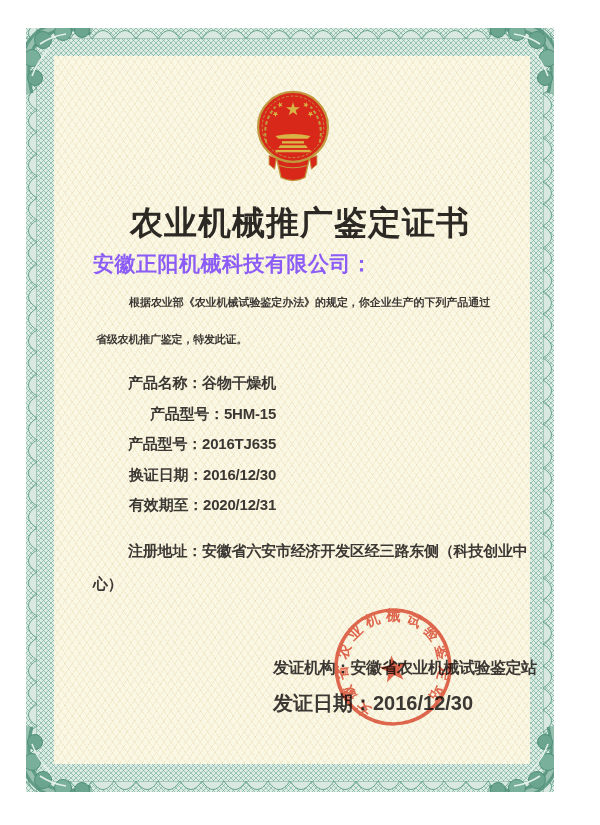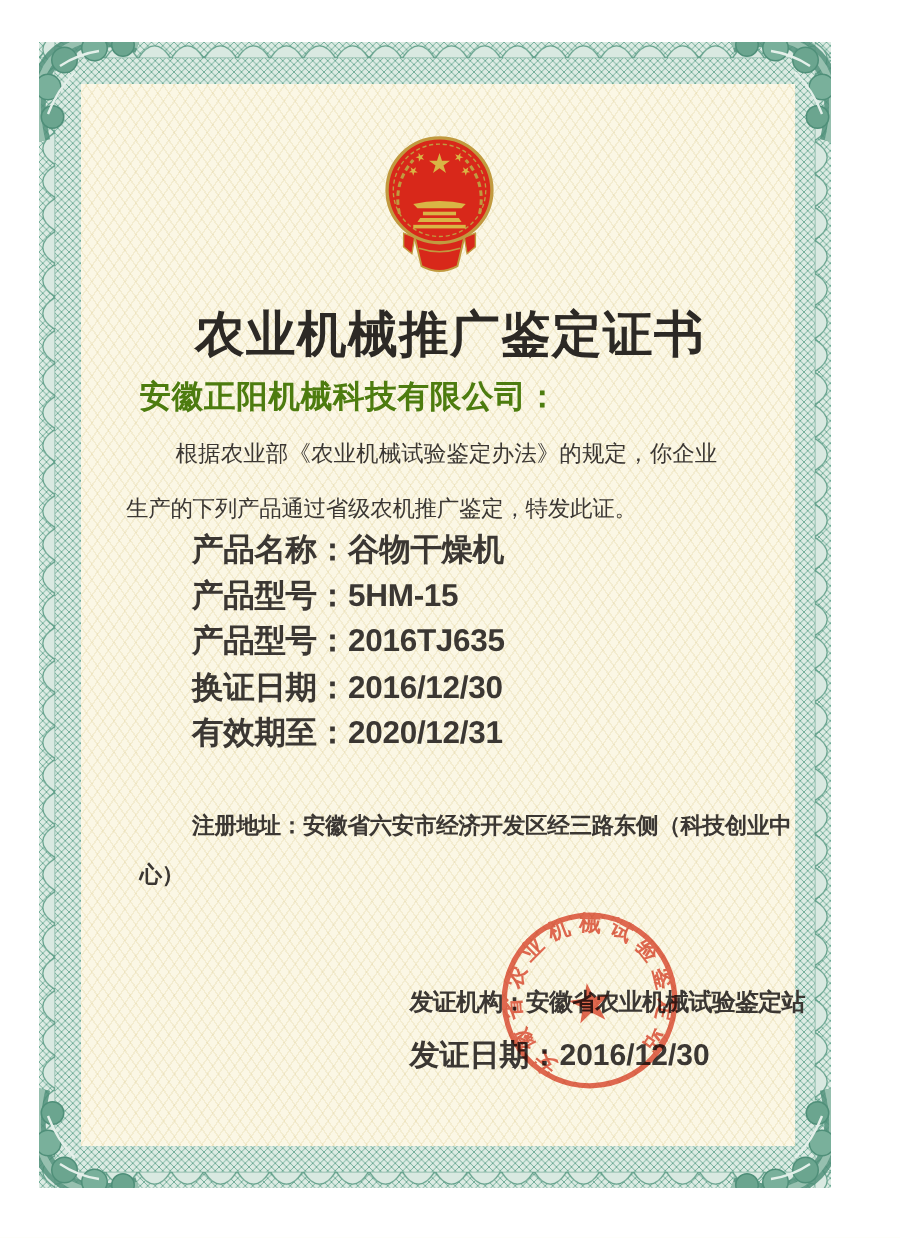--- a/index.html
+++ b/index.html
@@ -24,30 +24,30 @@
 
   .emblem{position:absolute;left:247px;top:84px;width:92px;height:106px;}
 
   .cert-title{
     position:absolute;left:0;top:201px;width:600px;text-align:center;
     font-family:"Liberation Serif","DejaVu Serif",serif;
     font-size:33px;font-weight:bold;color:#2c2925;letter-spacing:1px;
   }
   .company{
     position:absolute;left:93px;top:250px;
-    font-size:21px;font-weight:bold;color:#4d7c0f;letter-spacing:0.5px;
+    font-size:21px;font-weight:bold;color:#8b5cf6;letter-spacing:0.5px;
   }
   .body-par{
-    position:absolute;left:84px;top:284px;width:394px;
-    font-size:15px;font-weight:400;line-height:37px;letter-spacing:-0.2px;
+    position:absolute;left:96px;top:284px;width:394px;
+    font-size:11px;font-weight:700;line-height:37px;letter-spacing:-0.2px;
     text-indent:33px;text-align:justify;
   }
   .fields{
-    position:absolute;left:128px;top:352px;
-    font-size:21px;font-weight:600;letter-spacing:-0.2px;
+    position:absolute;left:128px;top:368px;
+    font-size:15px;font-weight:600;letter-spacing:-0.2px;text-align:right;
   }
   .field-row{height:30.6px;line-height:30.6px;white-space:nowrap;}
   .address{
     position:absolute;left:93px;top:534px;width:437px;
     font-size:15px;font-weight:600;line-height:33px;letter-spacing:-0.2px;
     text-indent:35px;
   }
   .issuer-line{
     position:absolute;left:273px;top:658px;
     font-size:16px;font-weight:bold;letter-spacing:-0.5px;white-space:nowrap;

